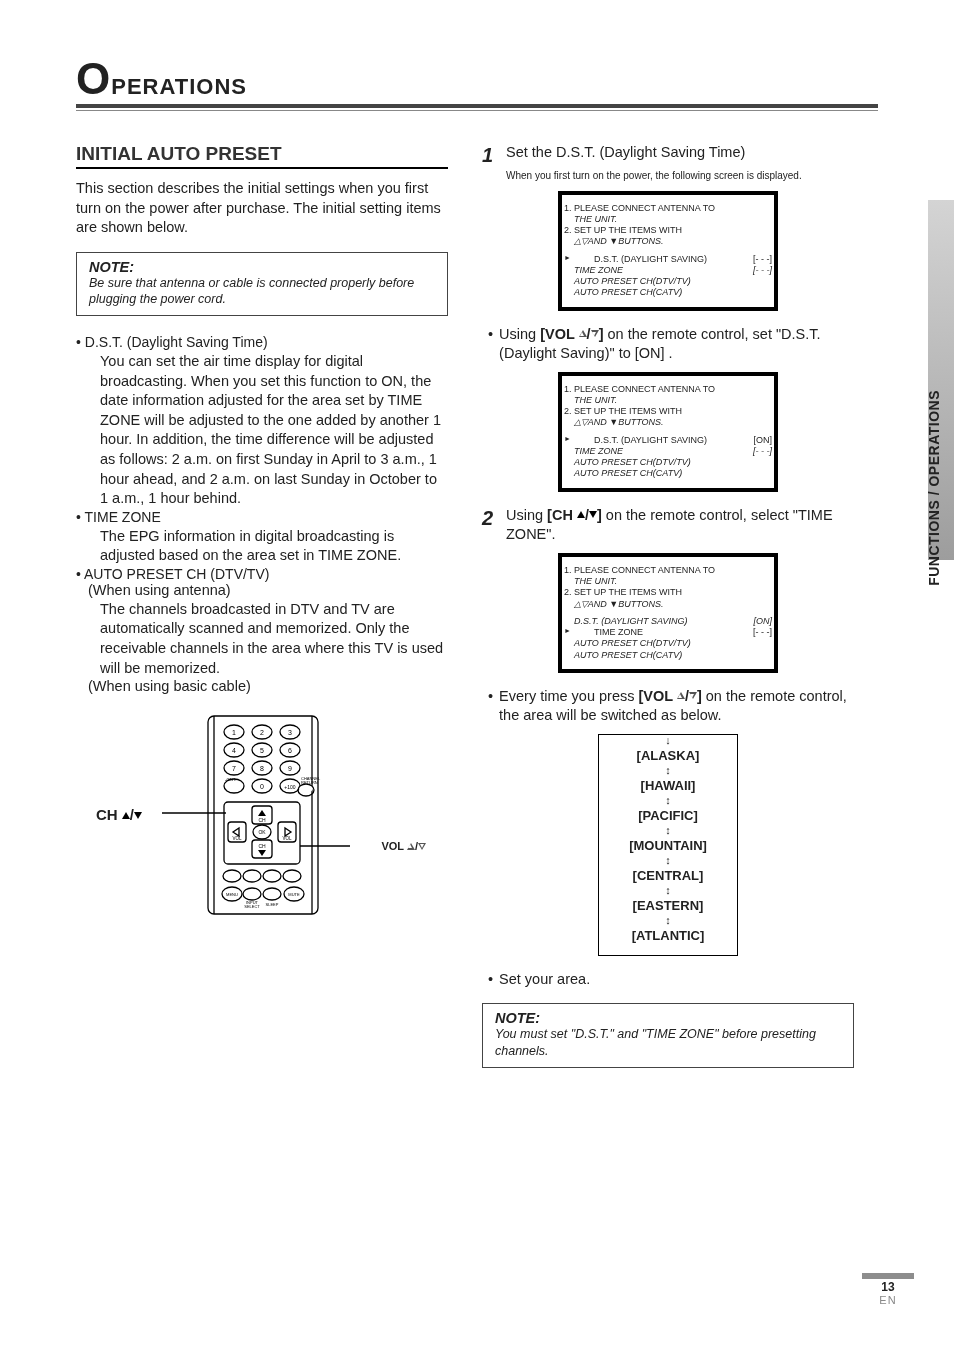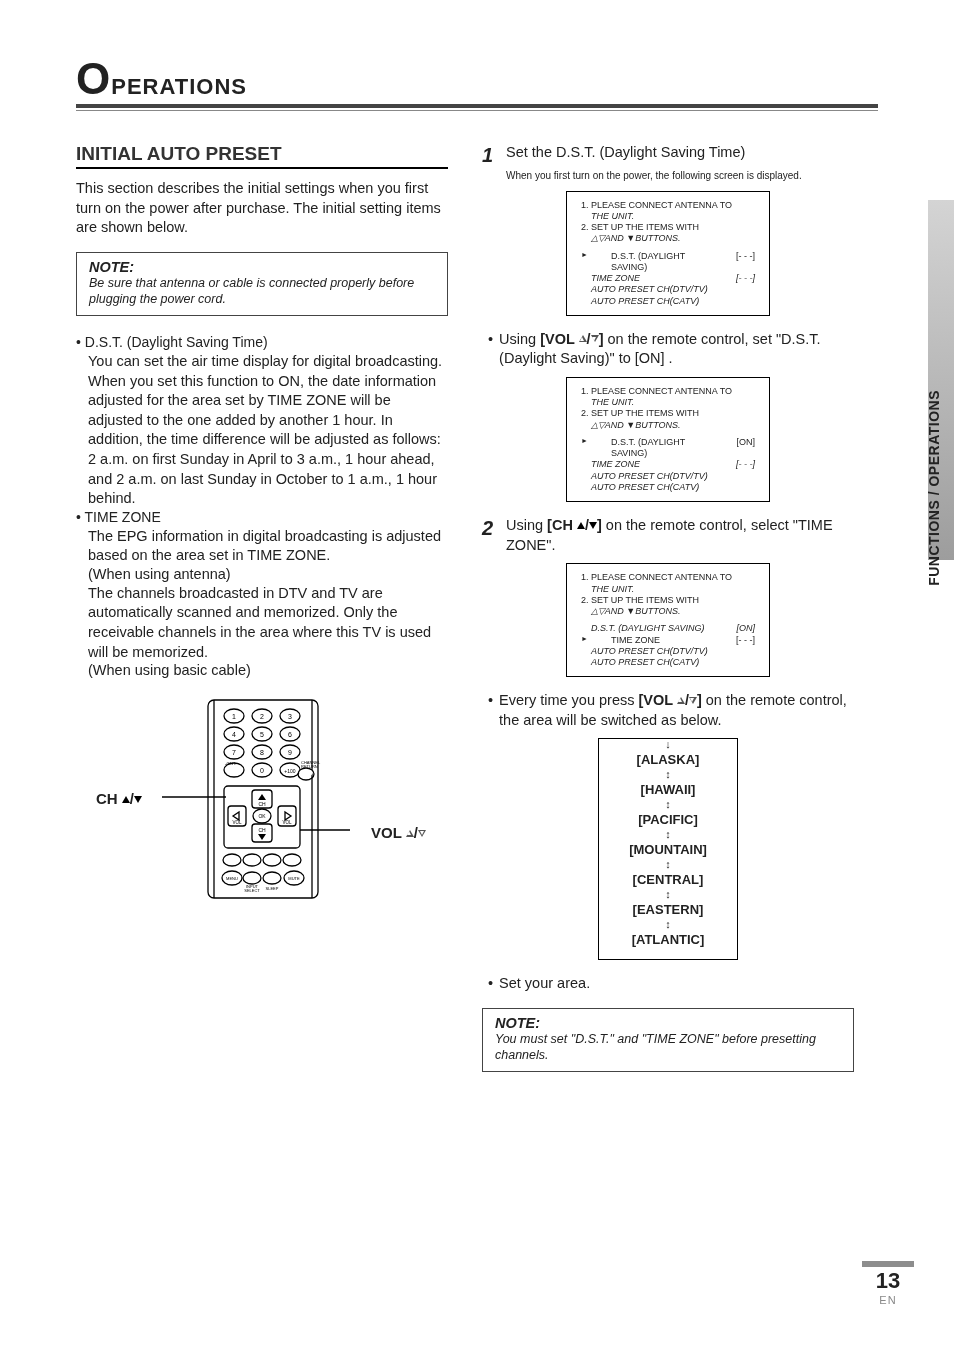--- a/index.html
+++ b/index.html
@@ -66,21 +66,21 @@
   }
   .bullet-head {
     font-size: 14px;
     font-weight: normal;
   }
   .bullet-sub {
     font-size: 14.5px;
     margin-left: 12px;
   }
   .indent-body {
-    margin-left: 12px;
+    margin-left: 24px;
     margin-top: 2px;
   }
   .step-row { display: flex; gap: 8px; margin-bottom: 4px; }
   .step-num {
     font-size: 20px;
     font-weight: bold;
     font-style: italic;
     line-height: 1;
     margin-top: 2px;
     width: 16px;
@@ -98,24 +98,24 @@
   }
   .sub-bullet {
     display: flex;
     gap: 6px;
     margin: 12px 0 8px 6px;
     font-size: 14.5px;
     line-height: 1.35;
   }
   .sub-bullet-dot { flex-shrink: 0; }
   .osd {
-    border: 1px solid #000000;
-    width: 204px;
+    border: 4px solid #000000;
+    width: 220px;
     margin: 8px auto 14px;
-    padding: 8px 14px;
+    padding: 8px 2px;
     font-family: Arial, sans-serif;
     font-size: 9px;
     line-height: 1.25;
     text-align: left;
     text-transform: uppercase;
   }
   .osd .l { display: block; }
   .osd .gap { height: 6px; }
   .osd .row { display: flex; gap: 20px; }
   .osd .row .lbl { flex: 1; }
@@ -148,21 +148,21 @@
     position: absolute;
     left: 0;
     top: 96px;
     font-size: 15px;
     font-weight: bold;
   }
   .remote-label-right {
     position: absolute;
     right: 0;
     top: 130px;
-    font-size: 15px;
+    font-size: 11px;
     font-weight: bold;
     margin-left: 12px;
   }
 
   
   .tz-cycle {
     border: 1.5px solid #000;
     width: 140px;
     margin: 6px auto 14px;
     padding: 10px 6px;
@@ -208,21 +208,21 @@
     bottom: 42px;
     width: 52px;
     text-align: center;
   }
   .page-num-box .bar {
     height: 6px;
     background: #8d8d8d;
     margin-bottom: 1px;
   }
   .page-num-box .num {
-    font-size: 22px;
+    font-size: 12px;
     font-weight: bold;
   }
   .page-num-box .en {
     font-size: 11px;
     color: #888;
     letter-spacing: 1px;
   }
 </style>
 </head>
 <body>
@@ -246,20 +246,21 @@
       <div class="note-title">NOTE:</div>
       <div class="note-body">Be sure that antenna or cable is connected properly before plugging the power cord.</div>
     </div>
 
     <div class="bullet-head">• D.S.T. (Daylight Saving Time)</div>
     <div class="indent-body">You can set the air time display for digital broadcasting. When you set this function to ON, the date information adjusted for the area set by TIME ZONE will be adjusted to the one added by another 1 hour. In addition, the time difference will be adjusted as follows: 2 a.m. on first Sunday in April to 3 a.m., 1 hour ahead, and 2 a.m. on last Sunday in October to 1 a.m., 1 hour behind.</div>
 
     <div class="bullet-head">• TIME ZONE</div>
     <div class="indent-body">The EPG information in digital broadcasting is adjusted based on the area set in TIME ZONE.</div>
 
+    <div class="bullet-head">• AUTO PRESET CH (DTV/TV)</div>
     <div class="bullet-sub">(When using antenna)</div>
     <div class="indent-body">The channels broadcasted in DTV and TV are automatically scanned and memorized. Only the receivable channels in the area where this TV is used will be memorized.</div>
 
     <div class="bullet-sub">(When using basic cable)</div>
 
     <div class="remote-wrap">
       <div class="remote-label-left">CH <span class="tri-up"></span>/<span class="tri-dn"></span></div>
       <svg class="remote-svg" width="330" height="210" viewBox="0 0 330 210">
         <g stroke="#000" stroke-width="1.3" fill="none">
           <rect x="112" y="6" width="110" height="198" rx="6"></rect>

